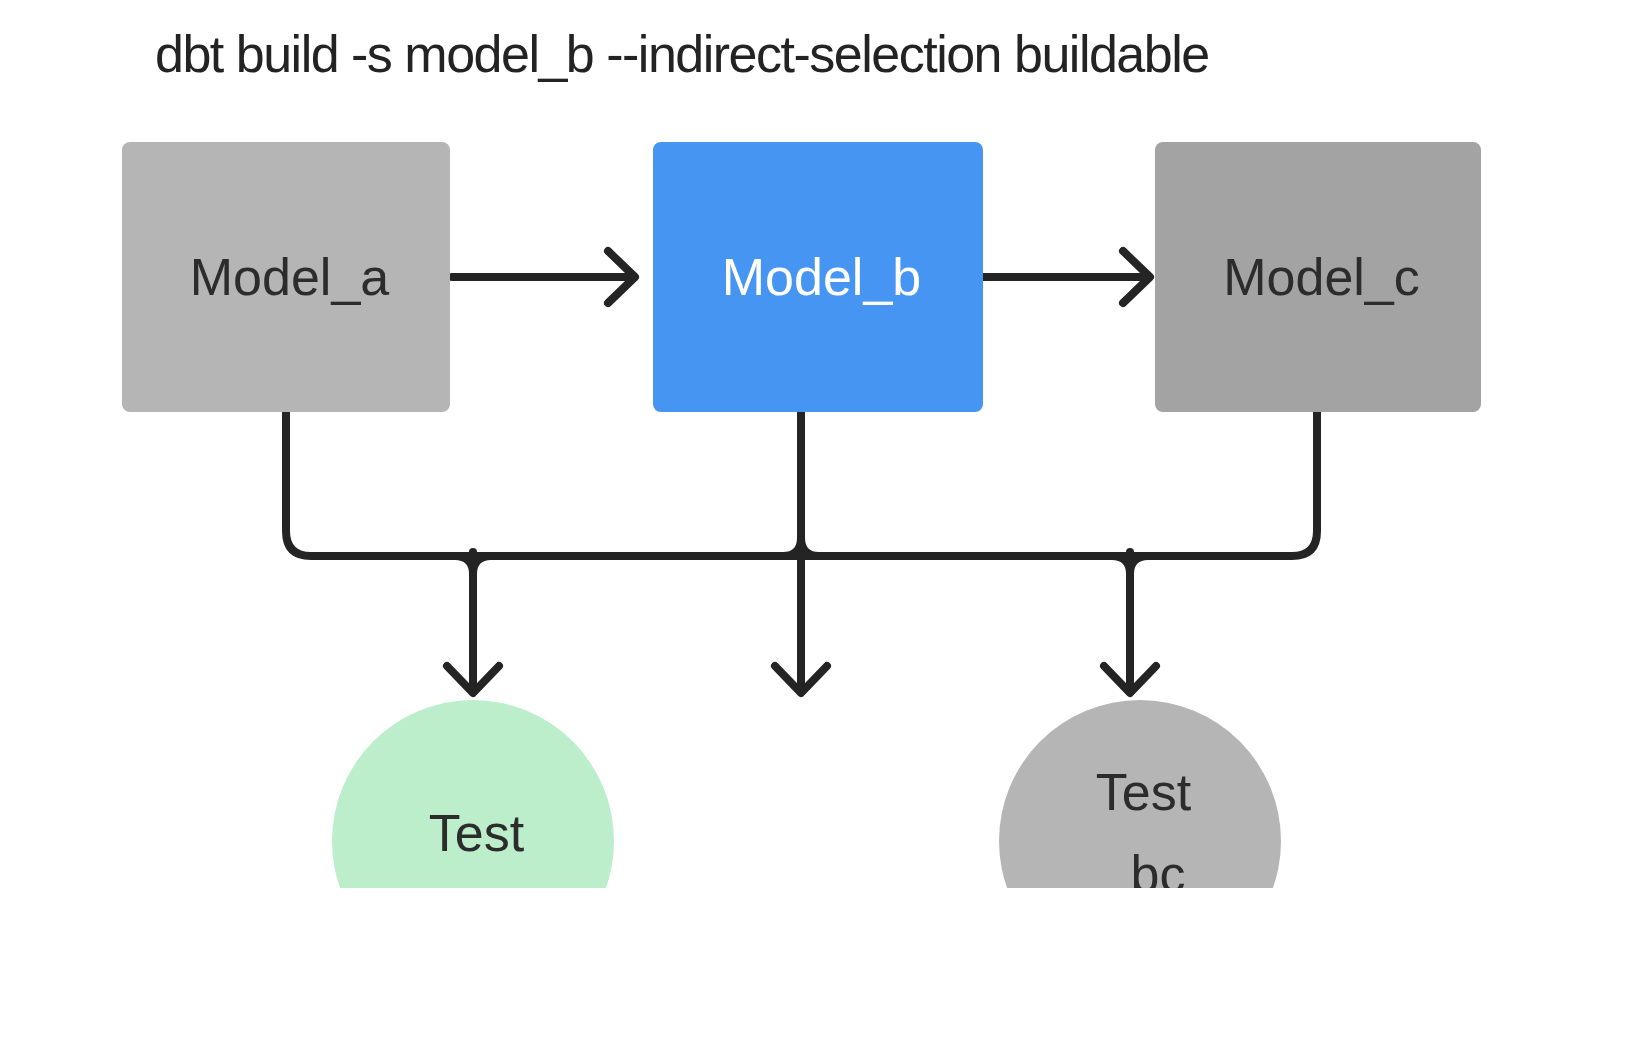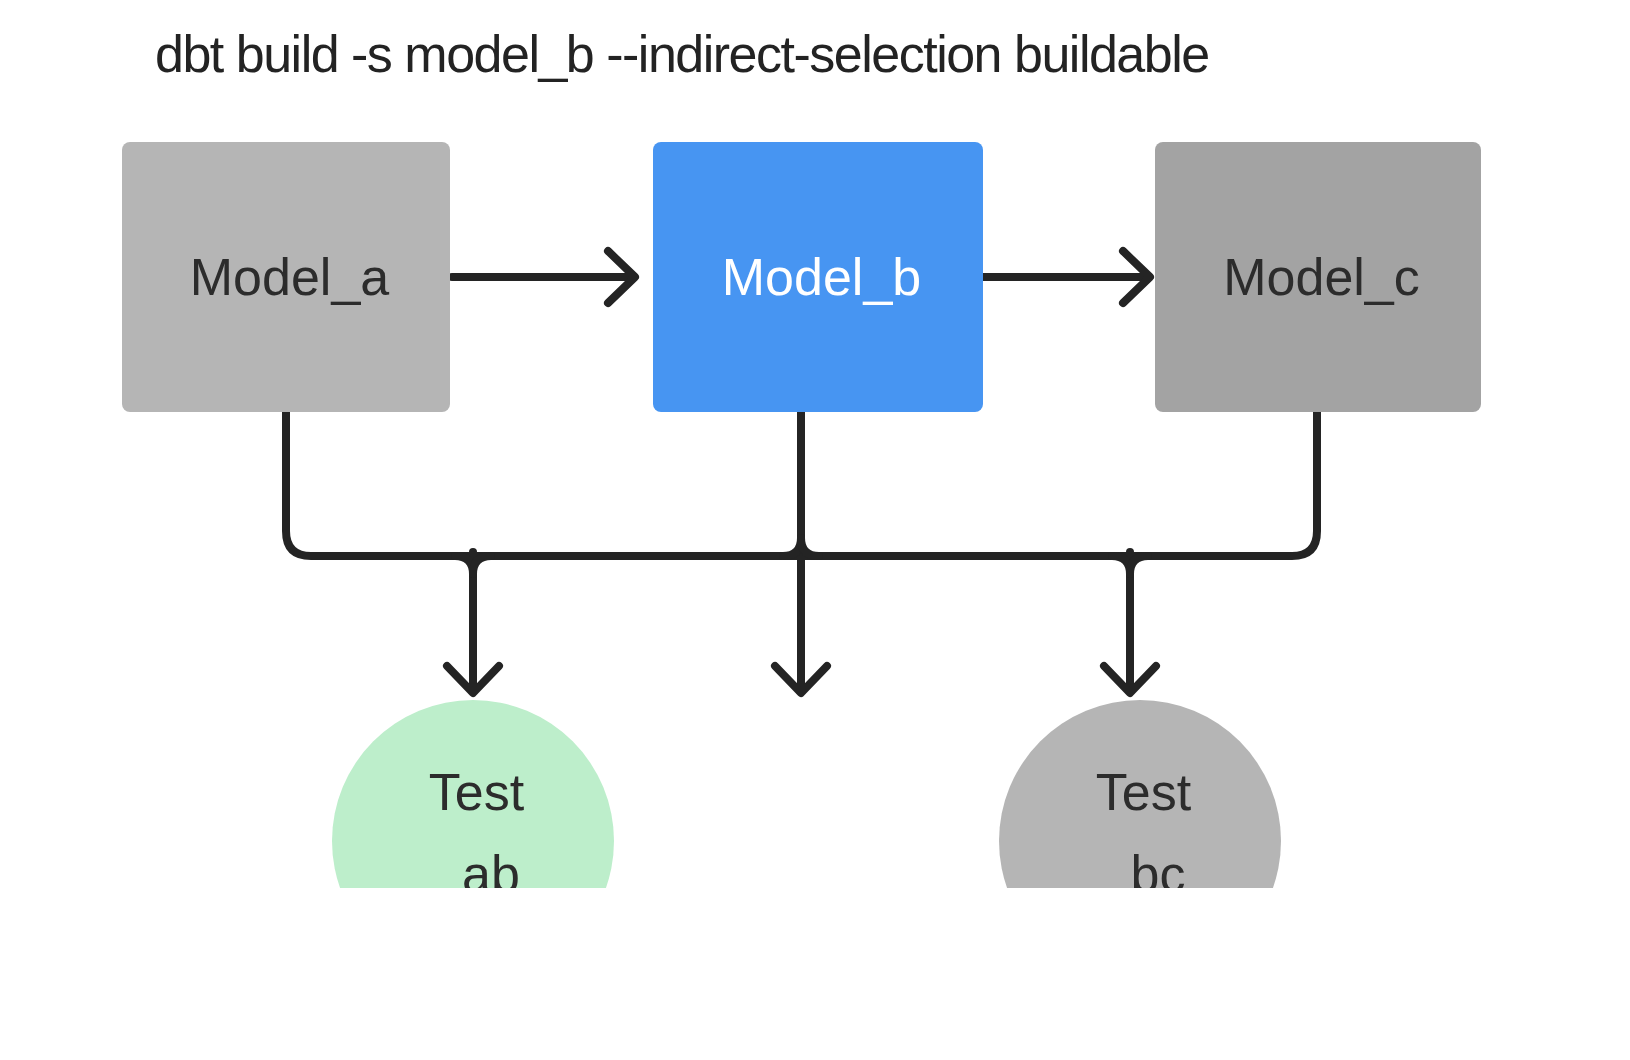--- a/index.html
+++ b/index.html
@@ -96,21 +96,20 @@
   <div class="node model" style="left: 638px; top: 142px; width: 330px; background-color: rgb(71, 149, 242); margin-left: 15px;">
     <span style="color: rgb(255, 255, 255);">Model_b</span>
   </div>
 
   <div class="node model" style="left: 1155px; top: 142px; width: 326px; background-color: #a3a3a3;">
     <span style="color: rgb(44, 44, 44);">Model_c</span>
   </div>
 
   <div class="node test-circle" style="left: 332px; top: 700px; padding-bottom: 16px; background-color: rgb(189, 238, 203);">
     <span>Test</span>
-    <span>_ab</span>
   </div>
 
 
   <div class="node test-circle" style="left: 999px; top: 700px; padding-bottom: 16px; background-color: rgb(181, 181, 181);">
     <span>Test</span>
     <span>_bc</span>
   </div>
 
 </div>
 

